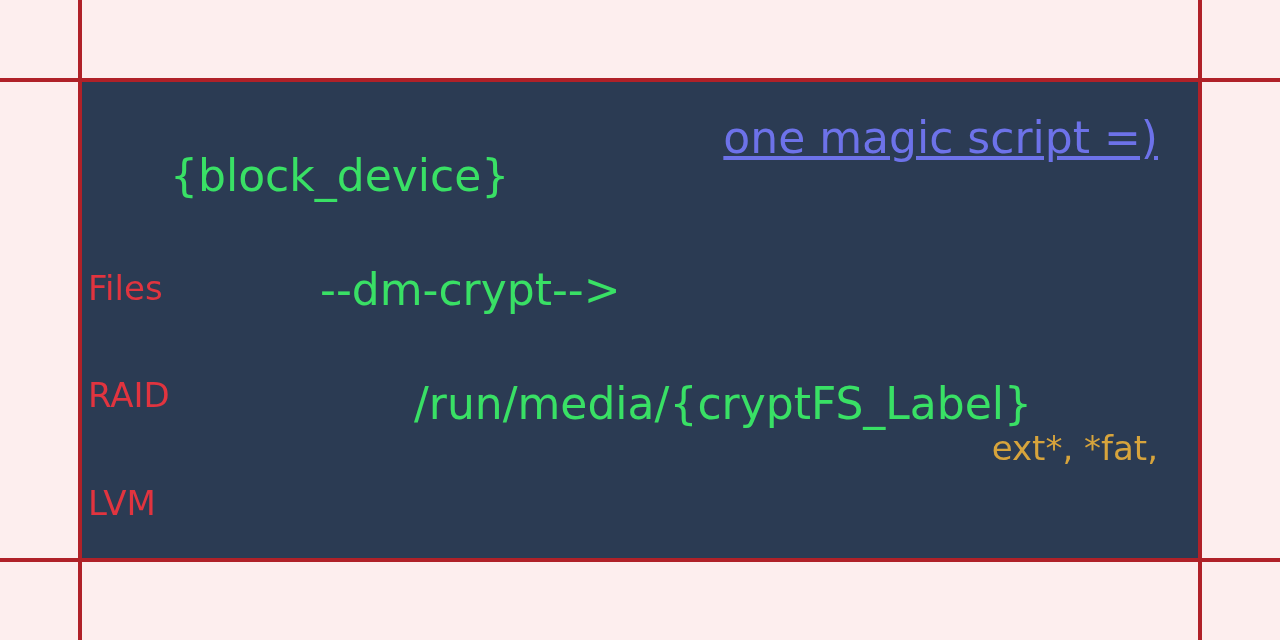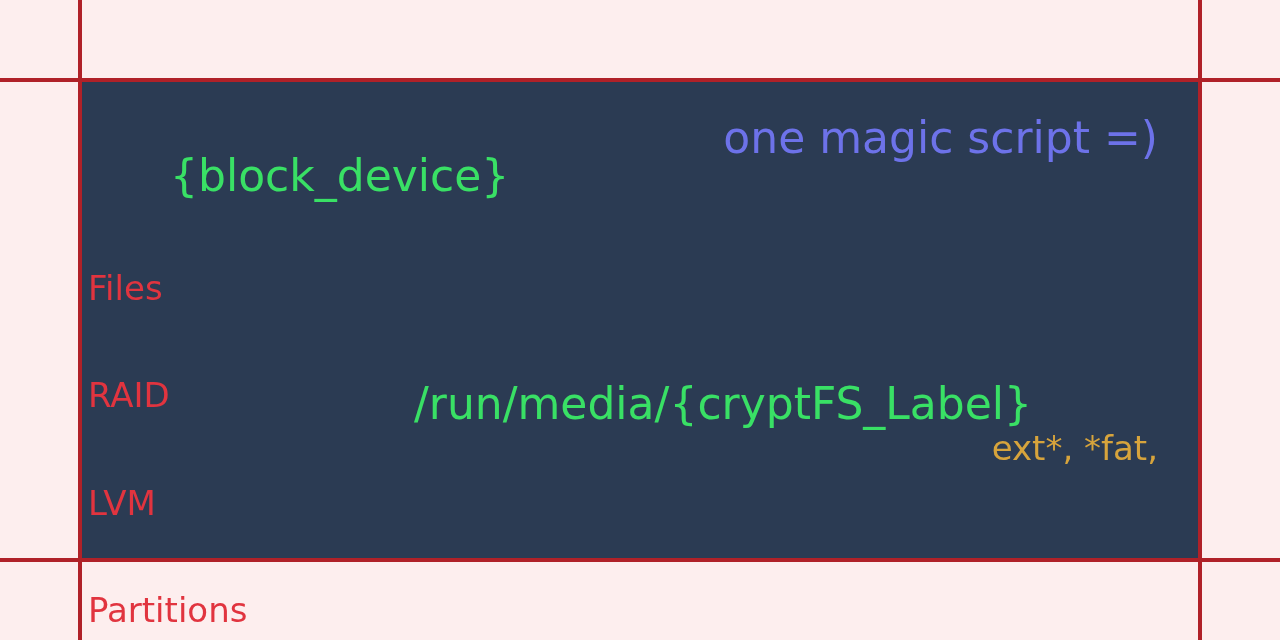--- a/index.html
+++ b/index.html
@@ -15,21 +15,21 @@
     .vline { position: absolute; top: 0; height: 100%; width: 4px; background: #b02128; }
     .panel {
       position: absolute;
       left: 82px; top: 82px;
       width: 1116px; height: 476px;
       background: #2b3b53;
     }
     .txt { position: absolute; white-space: pre; }
     .green { color: #39e065; }
     .red { color: #e1343f; }
-    .blue { color: #6d72e9; }
+    .blue { color: #6d72e9; text-decoration: underline; }
     .gold { color: #d7a43c; }
     .big { font-size: 44px; }
     .mid { font-size: 34px; }
     .list { font-size: 34px; line-height: 1.05; }
   </style>
 </head>
 <body>
 
 <div class="hline" style="top:78px"></div>
 <div class="hline" style="top:558px"></div>
@@ -39,24 +39,24 @@
 <div class="panel">
 
   <div class="txt blue big" style="right:40px; top:30px;">one magic script =)</div>
 
   <div class="txt green big" style="left:88px; top:68px;text-align:right;">{block_device}</div>
 
   <div class="txt red list" style="left:6px; top:118px;">
     <div>Files</div>
     <div>RAID</div>
     <div>LVM</div>
-    <div>Partitions</div>
     
   </div>
 
+  <div class="txt green big" style="left:238px; top:182px;">--dm-crypt--&gt;</div>
 
   <div class="txt green big" style="left:332px; top:296px;">/run/media/{cryptFS_Label}</div>
 
   <div class="txt gold mid" style="right:40px; bottom:12px; text-align:left; line-height:1.15;">
     <div>ext*, *fat,</div>
   </div>
 
 </div>
 
 </body></html>

